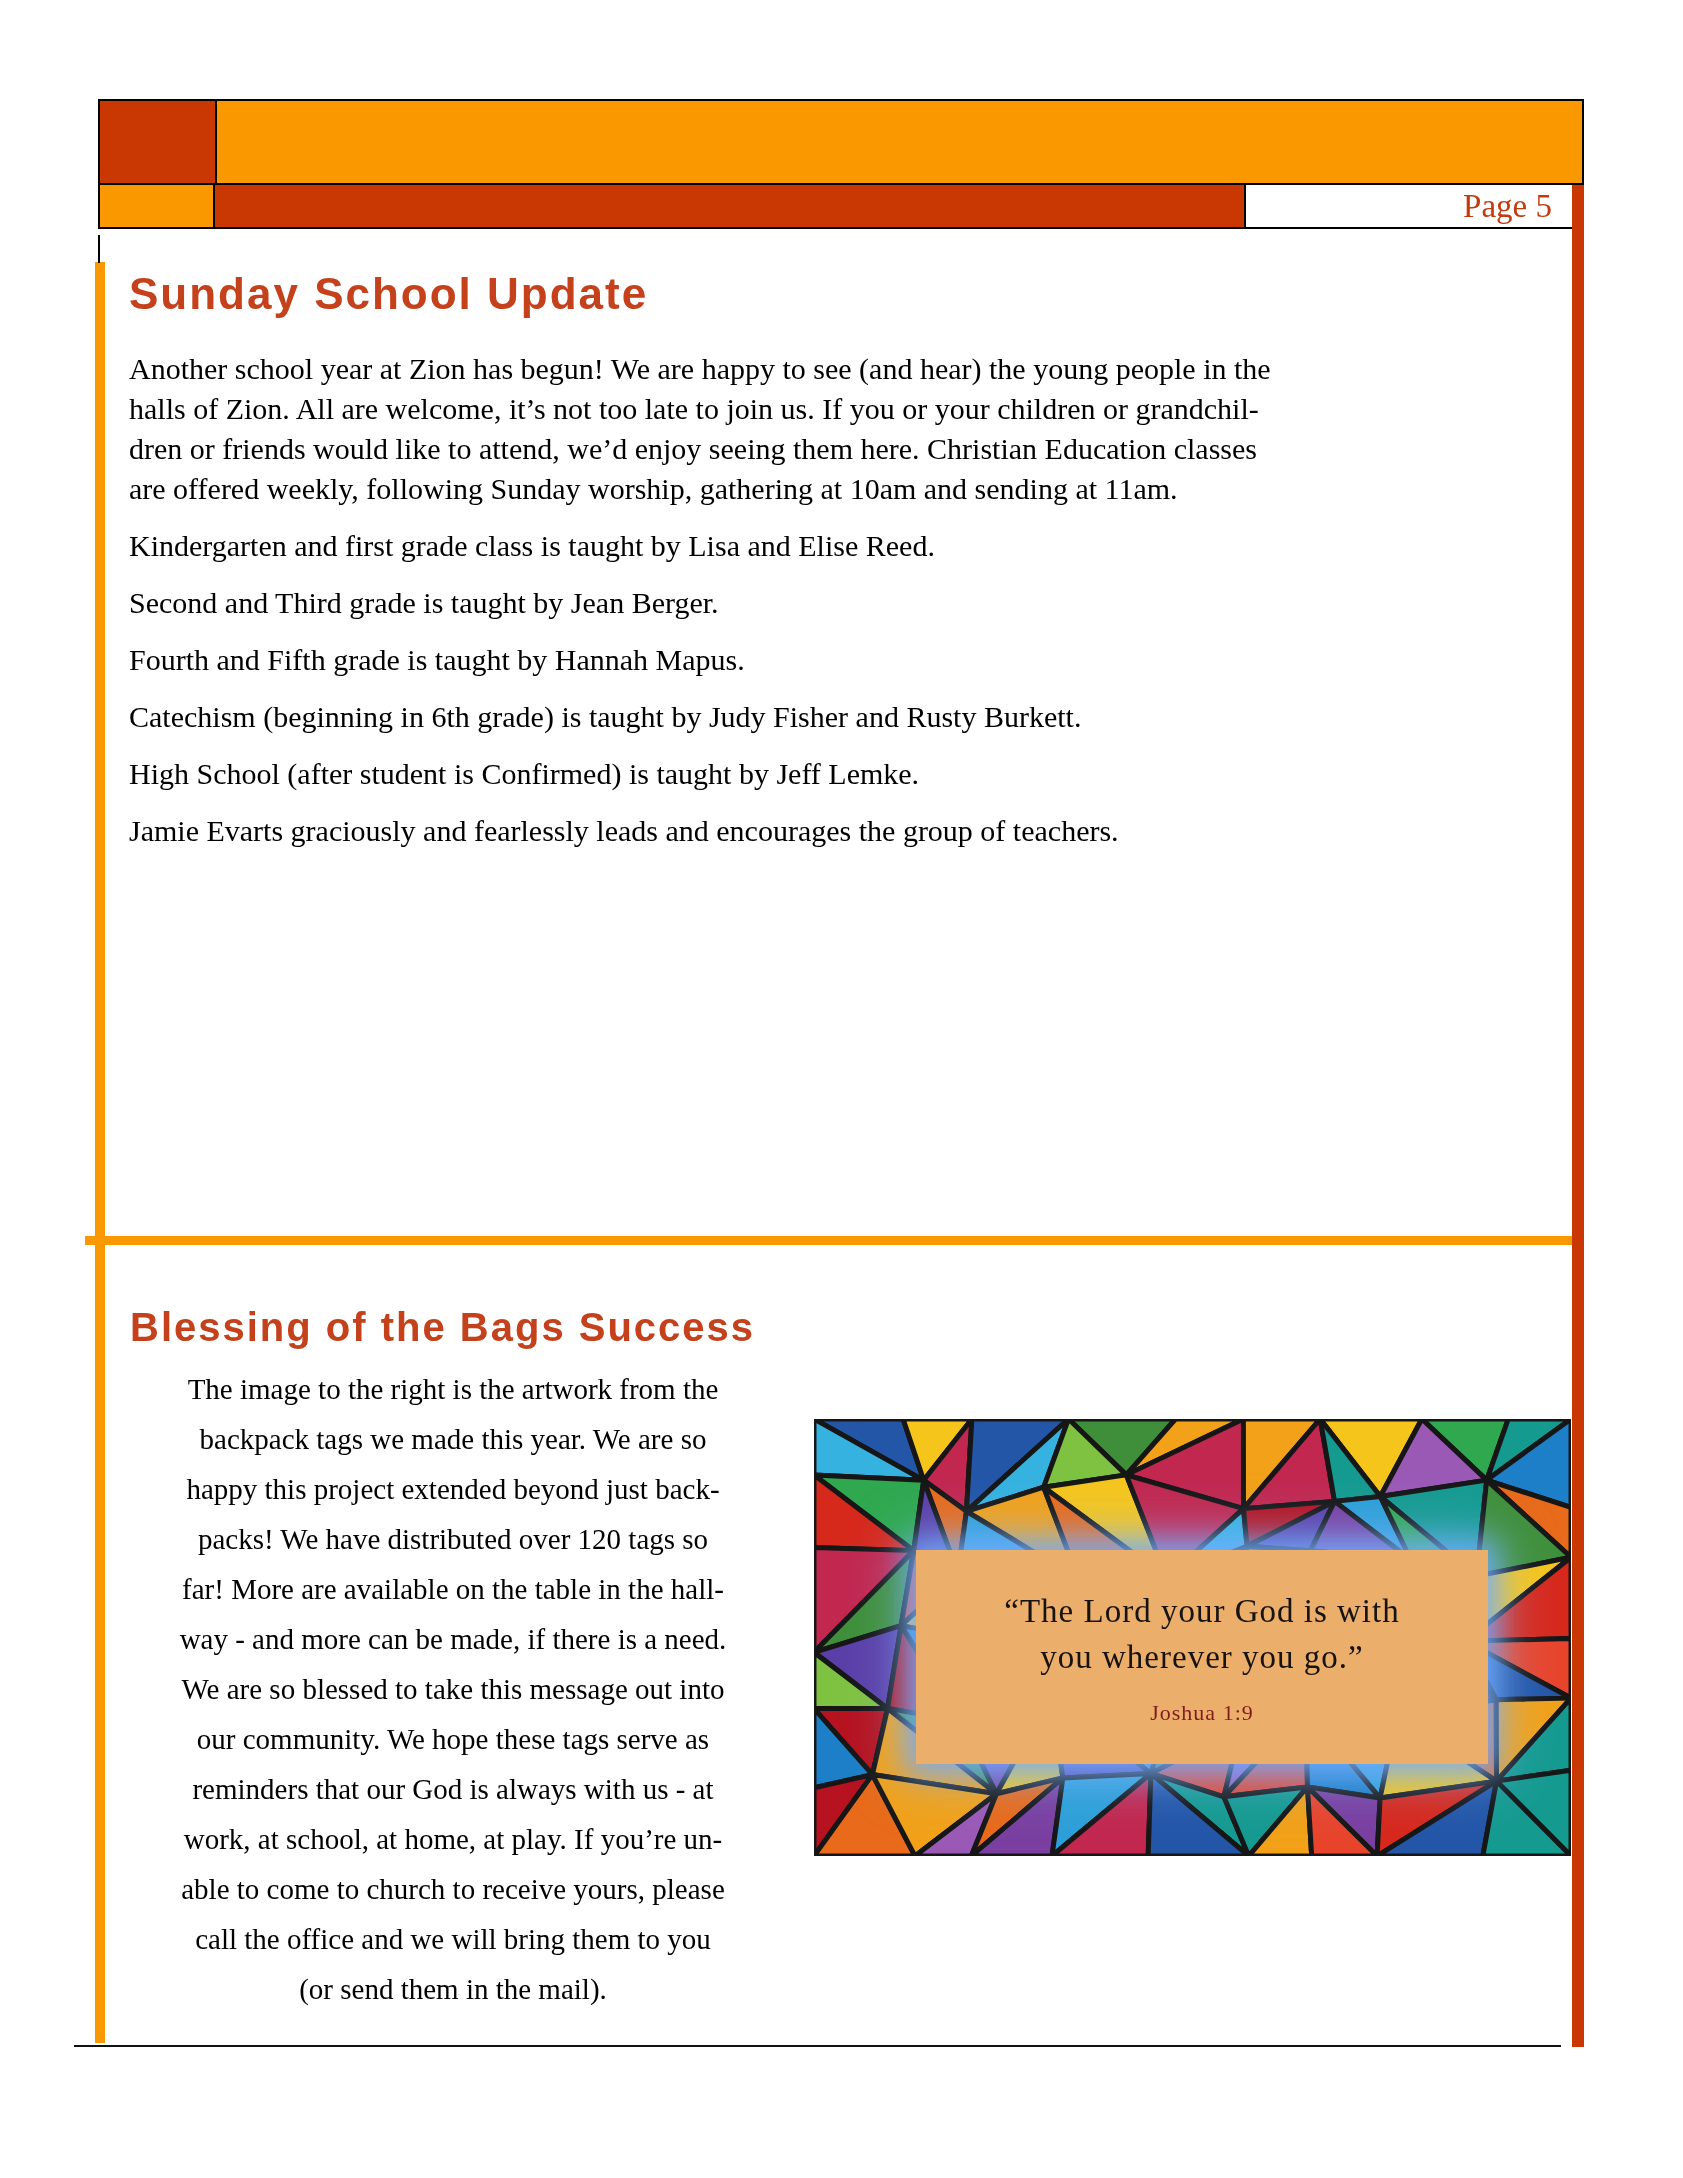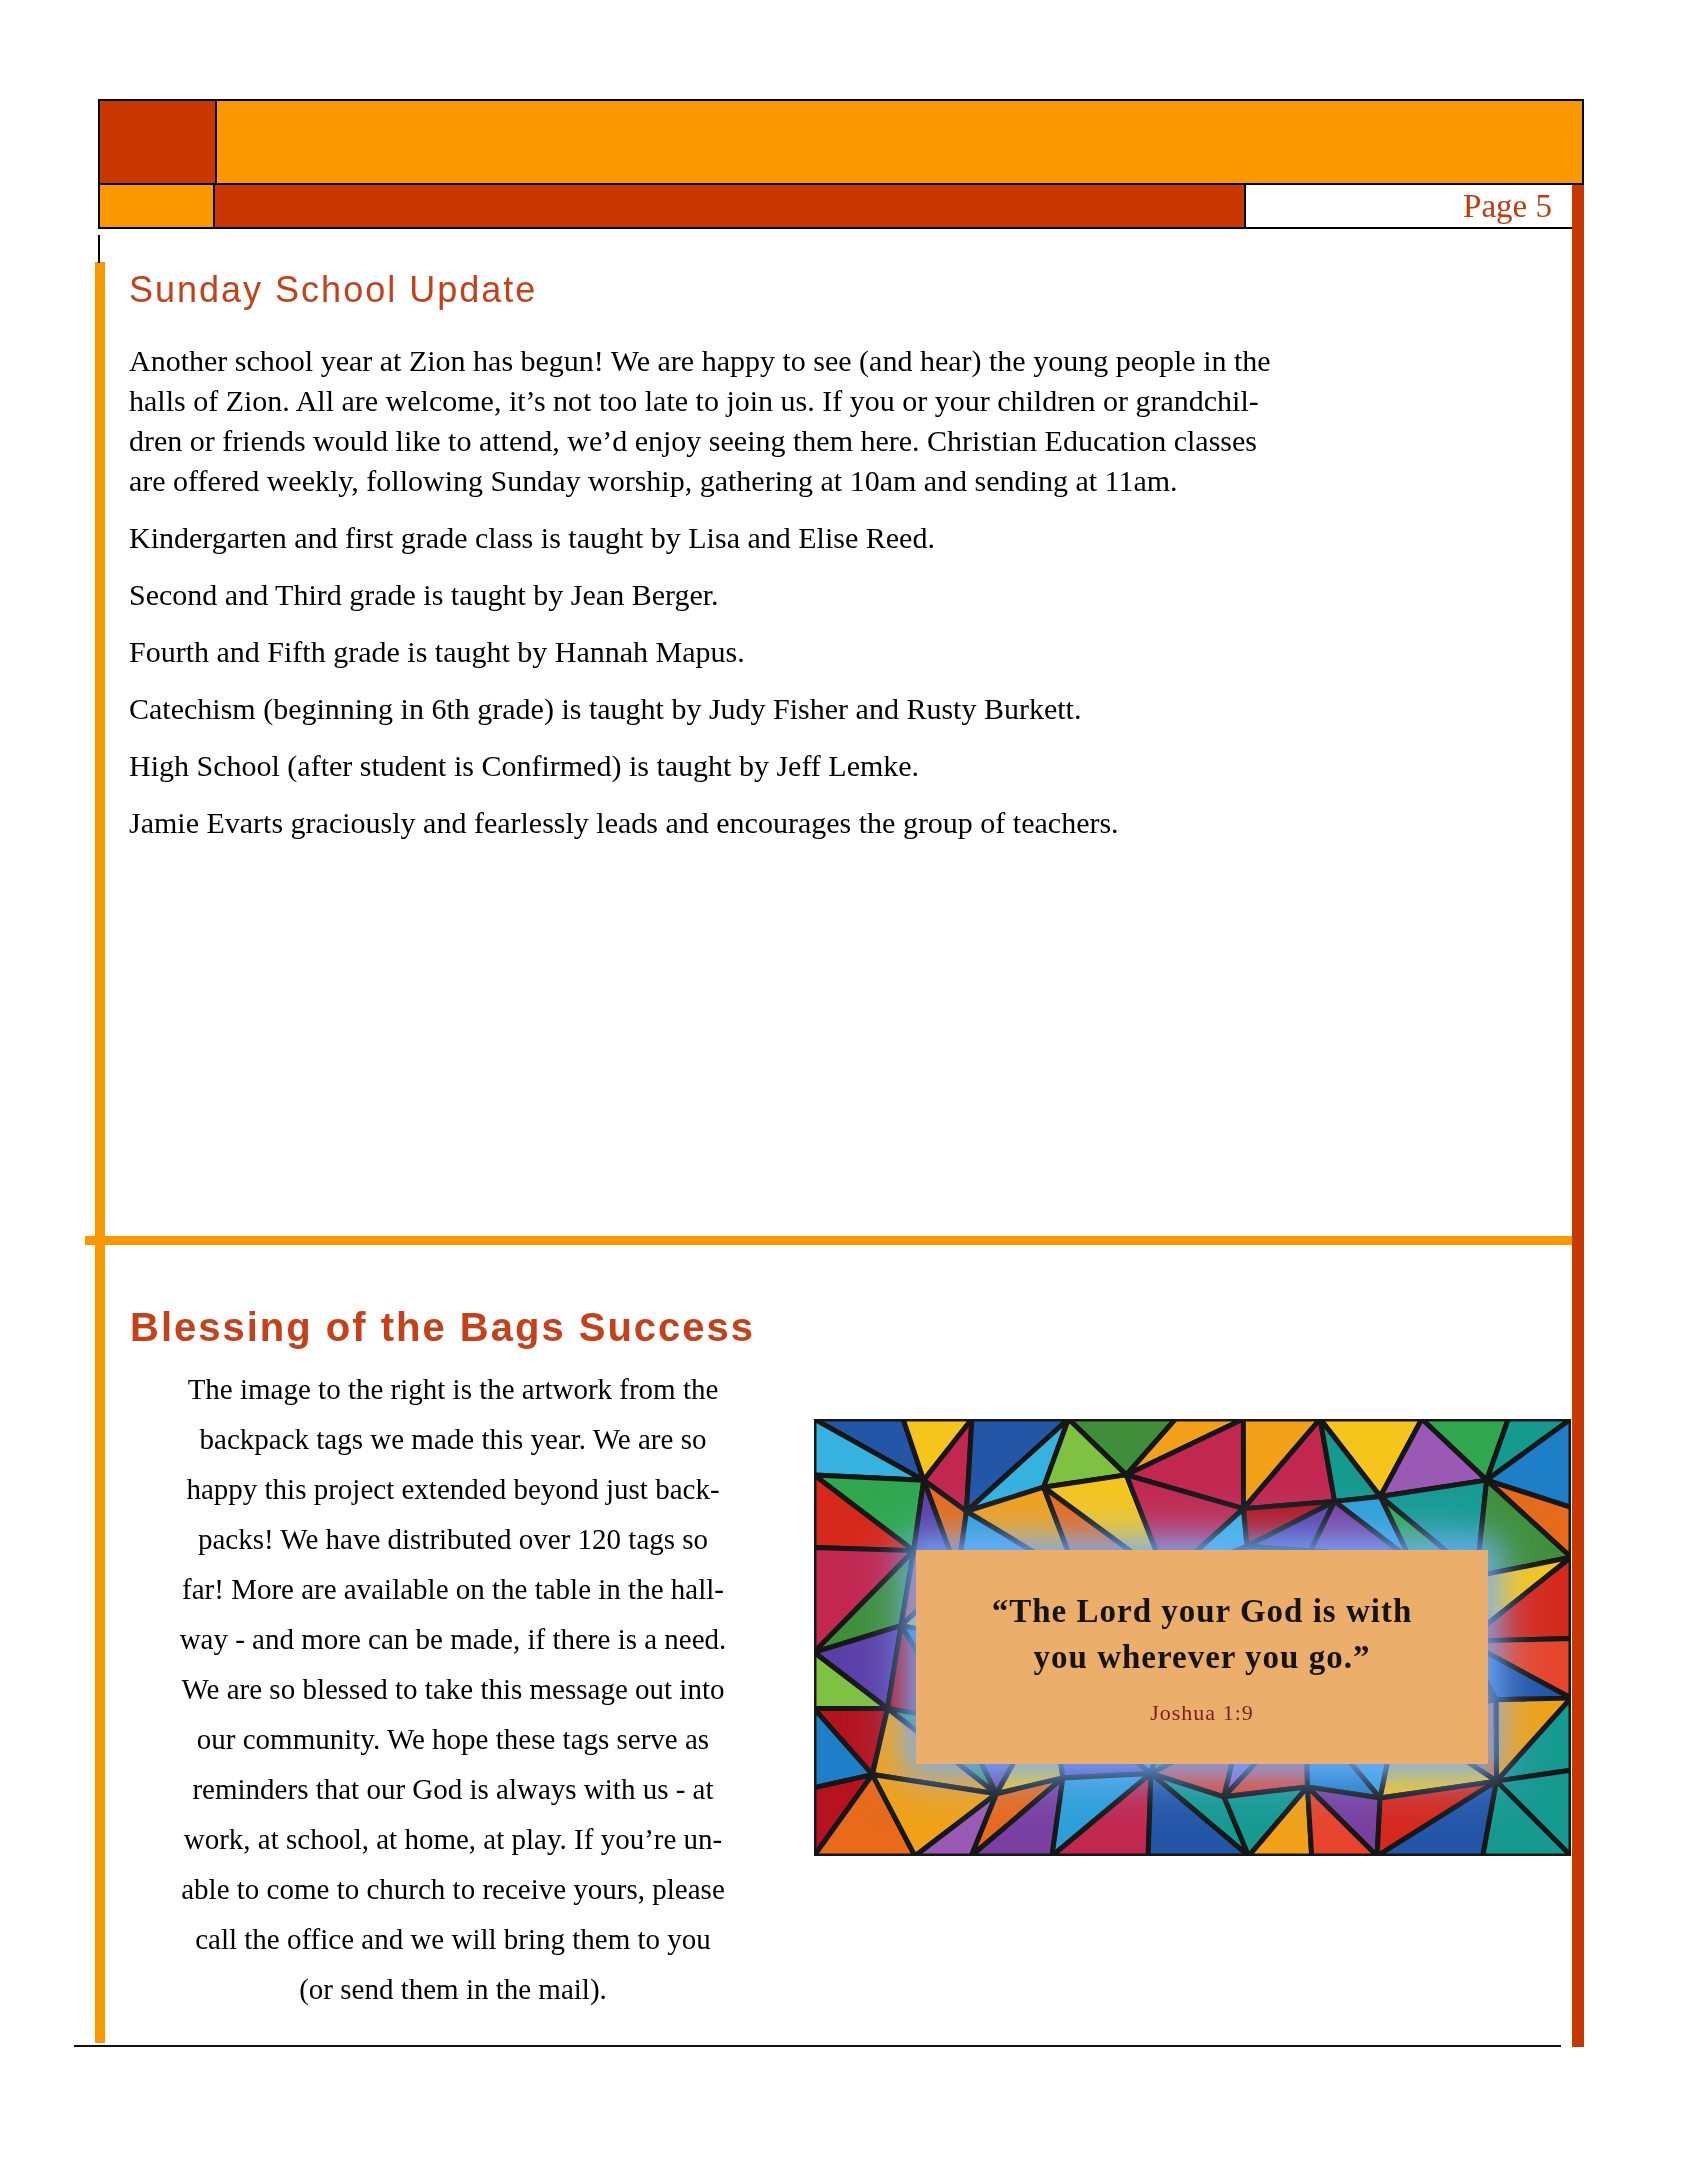--- a/index.html
+++ b/index.html
@@ -20,38 +20,38 @@
   
   .stripe-right{position:absolute;left:1572px;top:185px;width:12px;height:1862px;background:var(--darkred);}
   .stripe-left-1{position:absolute;left:95px;top:262px;width:10px;height:975px;background:var(--orange);}
   .stripe-left-2{position:absolute;left:95px;top:1245px;width:10px;height:798px;background:var(--orange);}
   .connector{position:absolute;left:98px;top:235px;width:2px;height:28px;background:#000;}
   .divider{position:absolute;left:85px;top:1236px;width:1487px;height:9px;background:var(--orange);}
   .bottom-line{position:absolute;left:74px;top:2045px;width:1487px;height:2px;background:#111;}
 
   
   .sec1{position:absolute;left:129px;top:269px;width:1431px;}
-  .sec-title{font-family:"Liberation Sans", sans-serif;font-weight:normal;letter-spacing:2px;
-             font-size:36px;color:var(--heading);margin:0 0 30px 0;}
+  .sec-title{font-family:"Liberation Sans", sans-serif;font-weight:bold;letter-spacing:2px;
+             font-size:44px;color:var(--heading);margin:0 0 30px 0;}
   .sec1 p{font-size:30px;line-height:40px;margin:0 0 17px 0;white-space:pre-line;}
 
   
   .sec2-title{position:absolute;left:114px;top:1289px;margin:16px;
               font-family:"Liberation Sans", sans-serif;font-weight:bold;letter-spacing:2px;
               font-size:40px;color:var(--heading);}
   .col-left{position:absolute;left:99px;top:1364px;width:708px;
             font-size:29px;line-height:50px;text-align:center;white-space:pre-line;}
 
   
   .artwork{position:absolute;left:814px;top:1419px;width:757px;height:437px;background:#141414;}
   .artwork svg{position:absolute;left:0;top:0;width:100%;height:100%;display:block;}
   .quote-box{position:absolute;left:102px;top:131px;width:572px;height:214px;background:var(--tan);
              box-shadow:0 0 26px 8px rgba(110,170,255,.85), 0 0 51px 16px rgba(150,200,255,.45);
              display:flex;flex-direction:column;align-items:center;justify-content:center;}
-  .quote-text{font-family:cursive;font-weight:bold;font-size:33px;line-height:46px;
+  .quote-text{font-family:cursive;font-weight:normal;font-size:33px;line-height:46px;
               letter-spacing:1px;text-align:center;white-space:pre-line;color:#171310;margin:0 0 20px 0;}
   .quote-caption{font-family:cursive;font-weight:normal;font-size:22px;letter-spacing:1px;color:#7f1d1d;}
 </style>
 </head>
 <body>
 
 <div id="page">
 
   <div class="band1">
     <div class="band1-square"></div>

